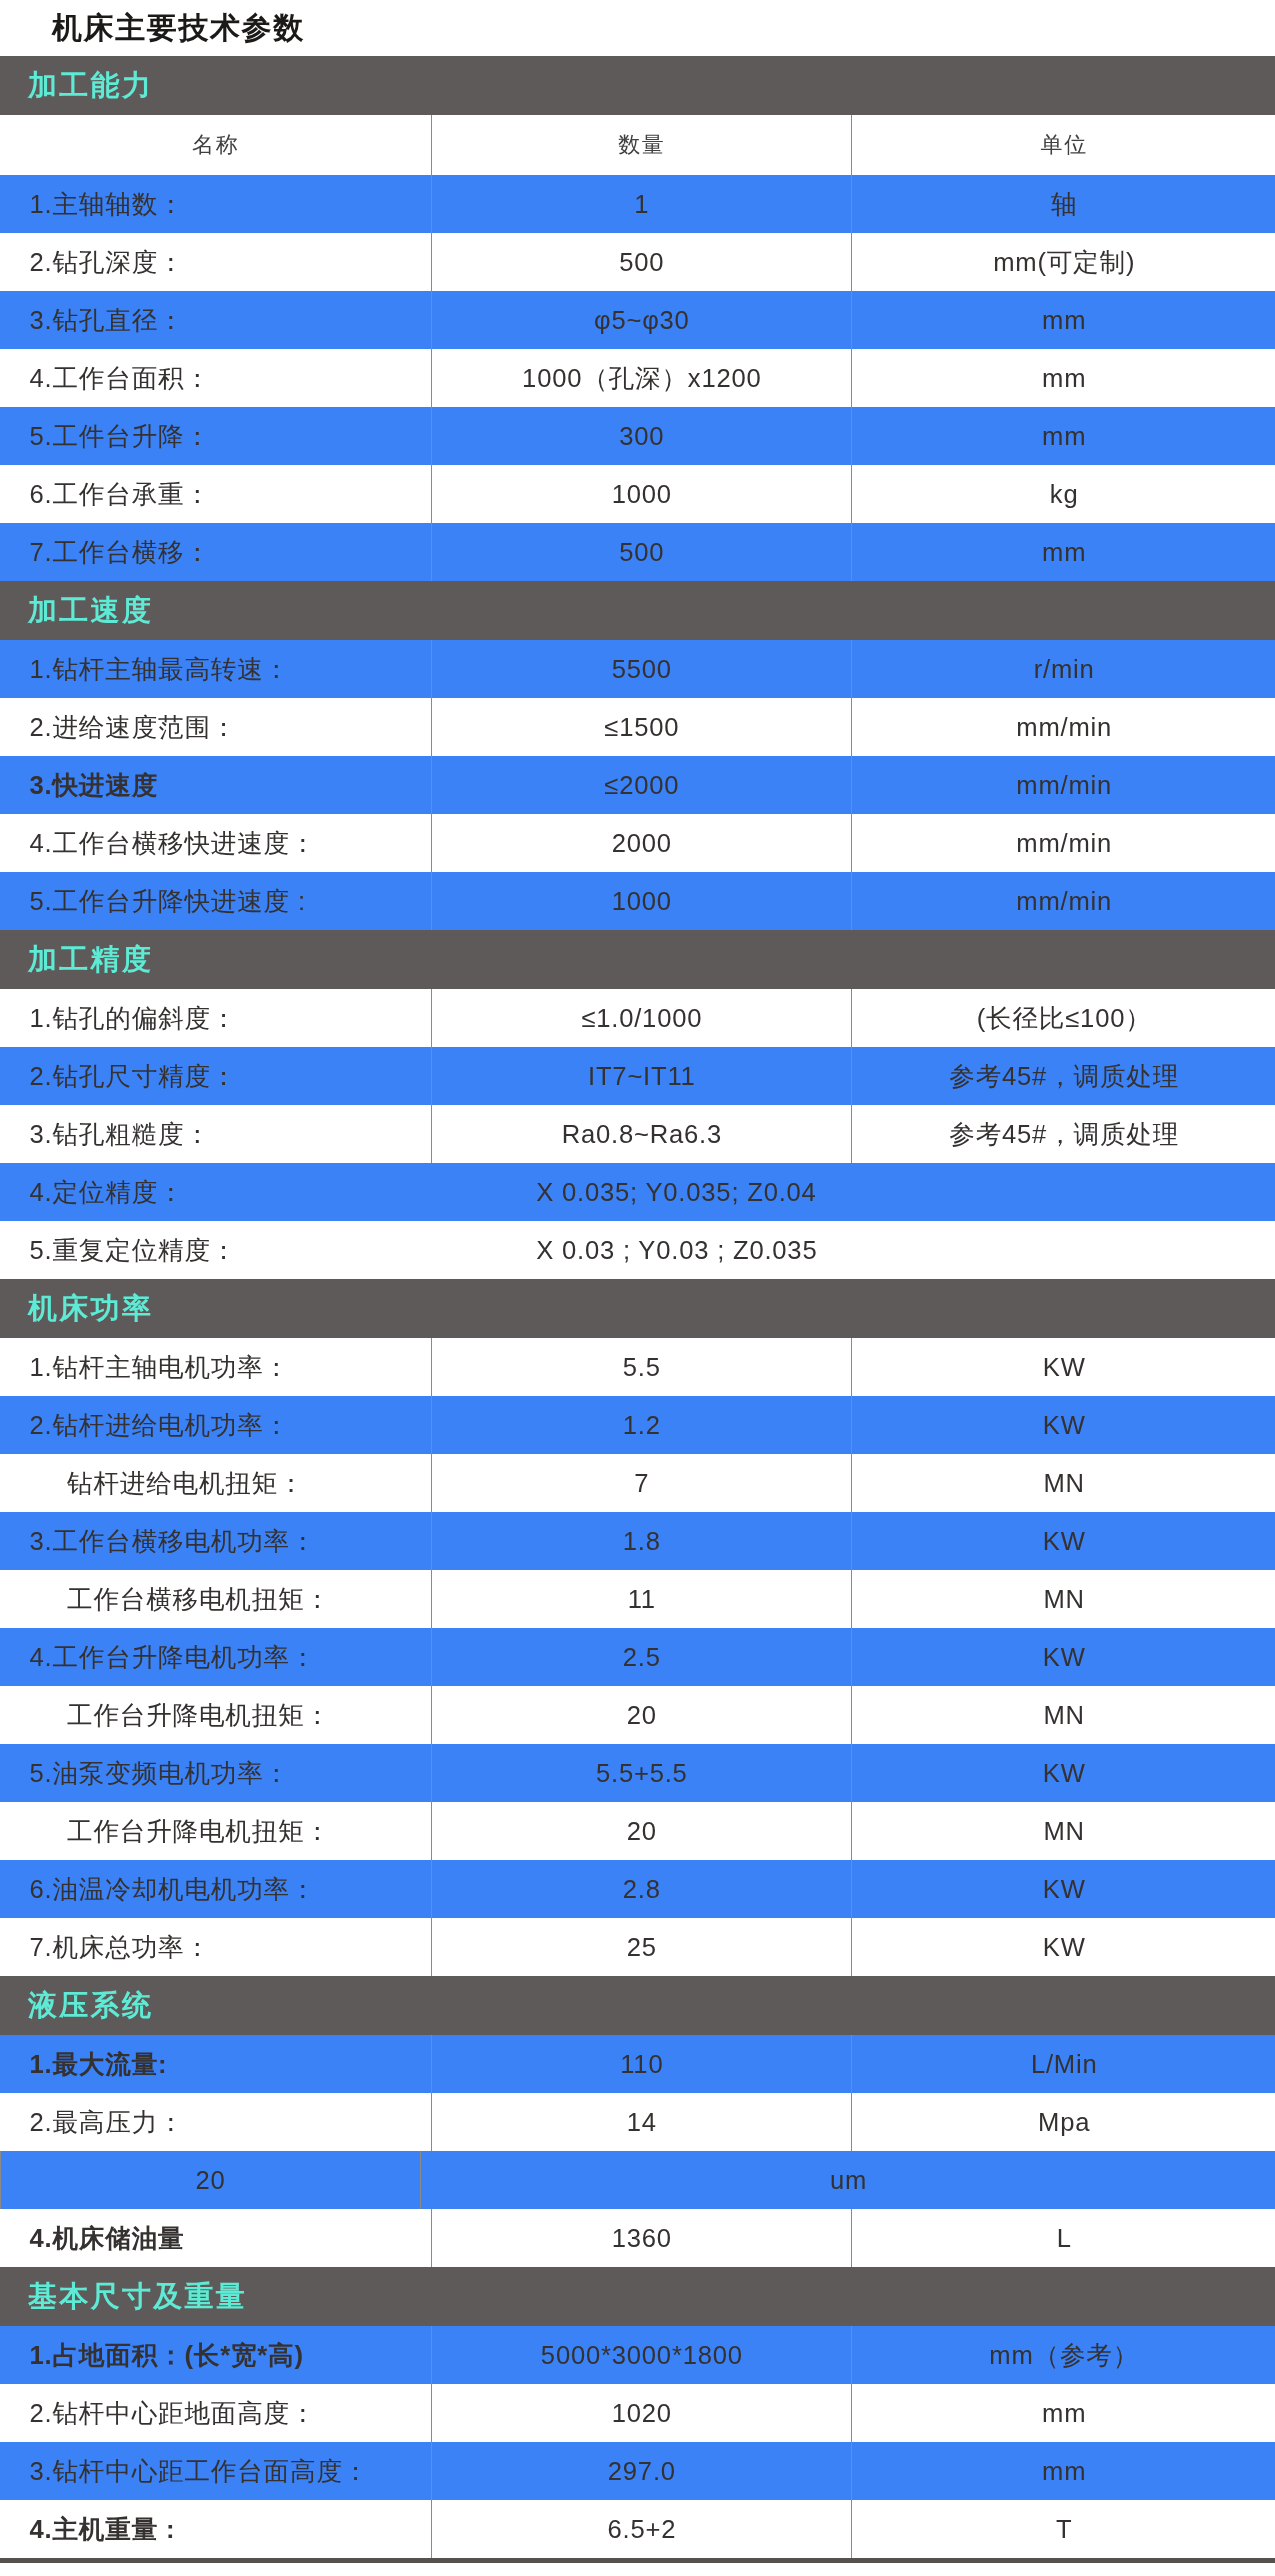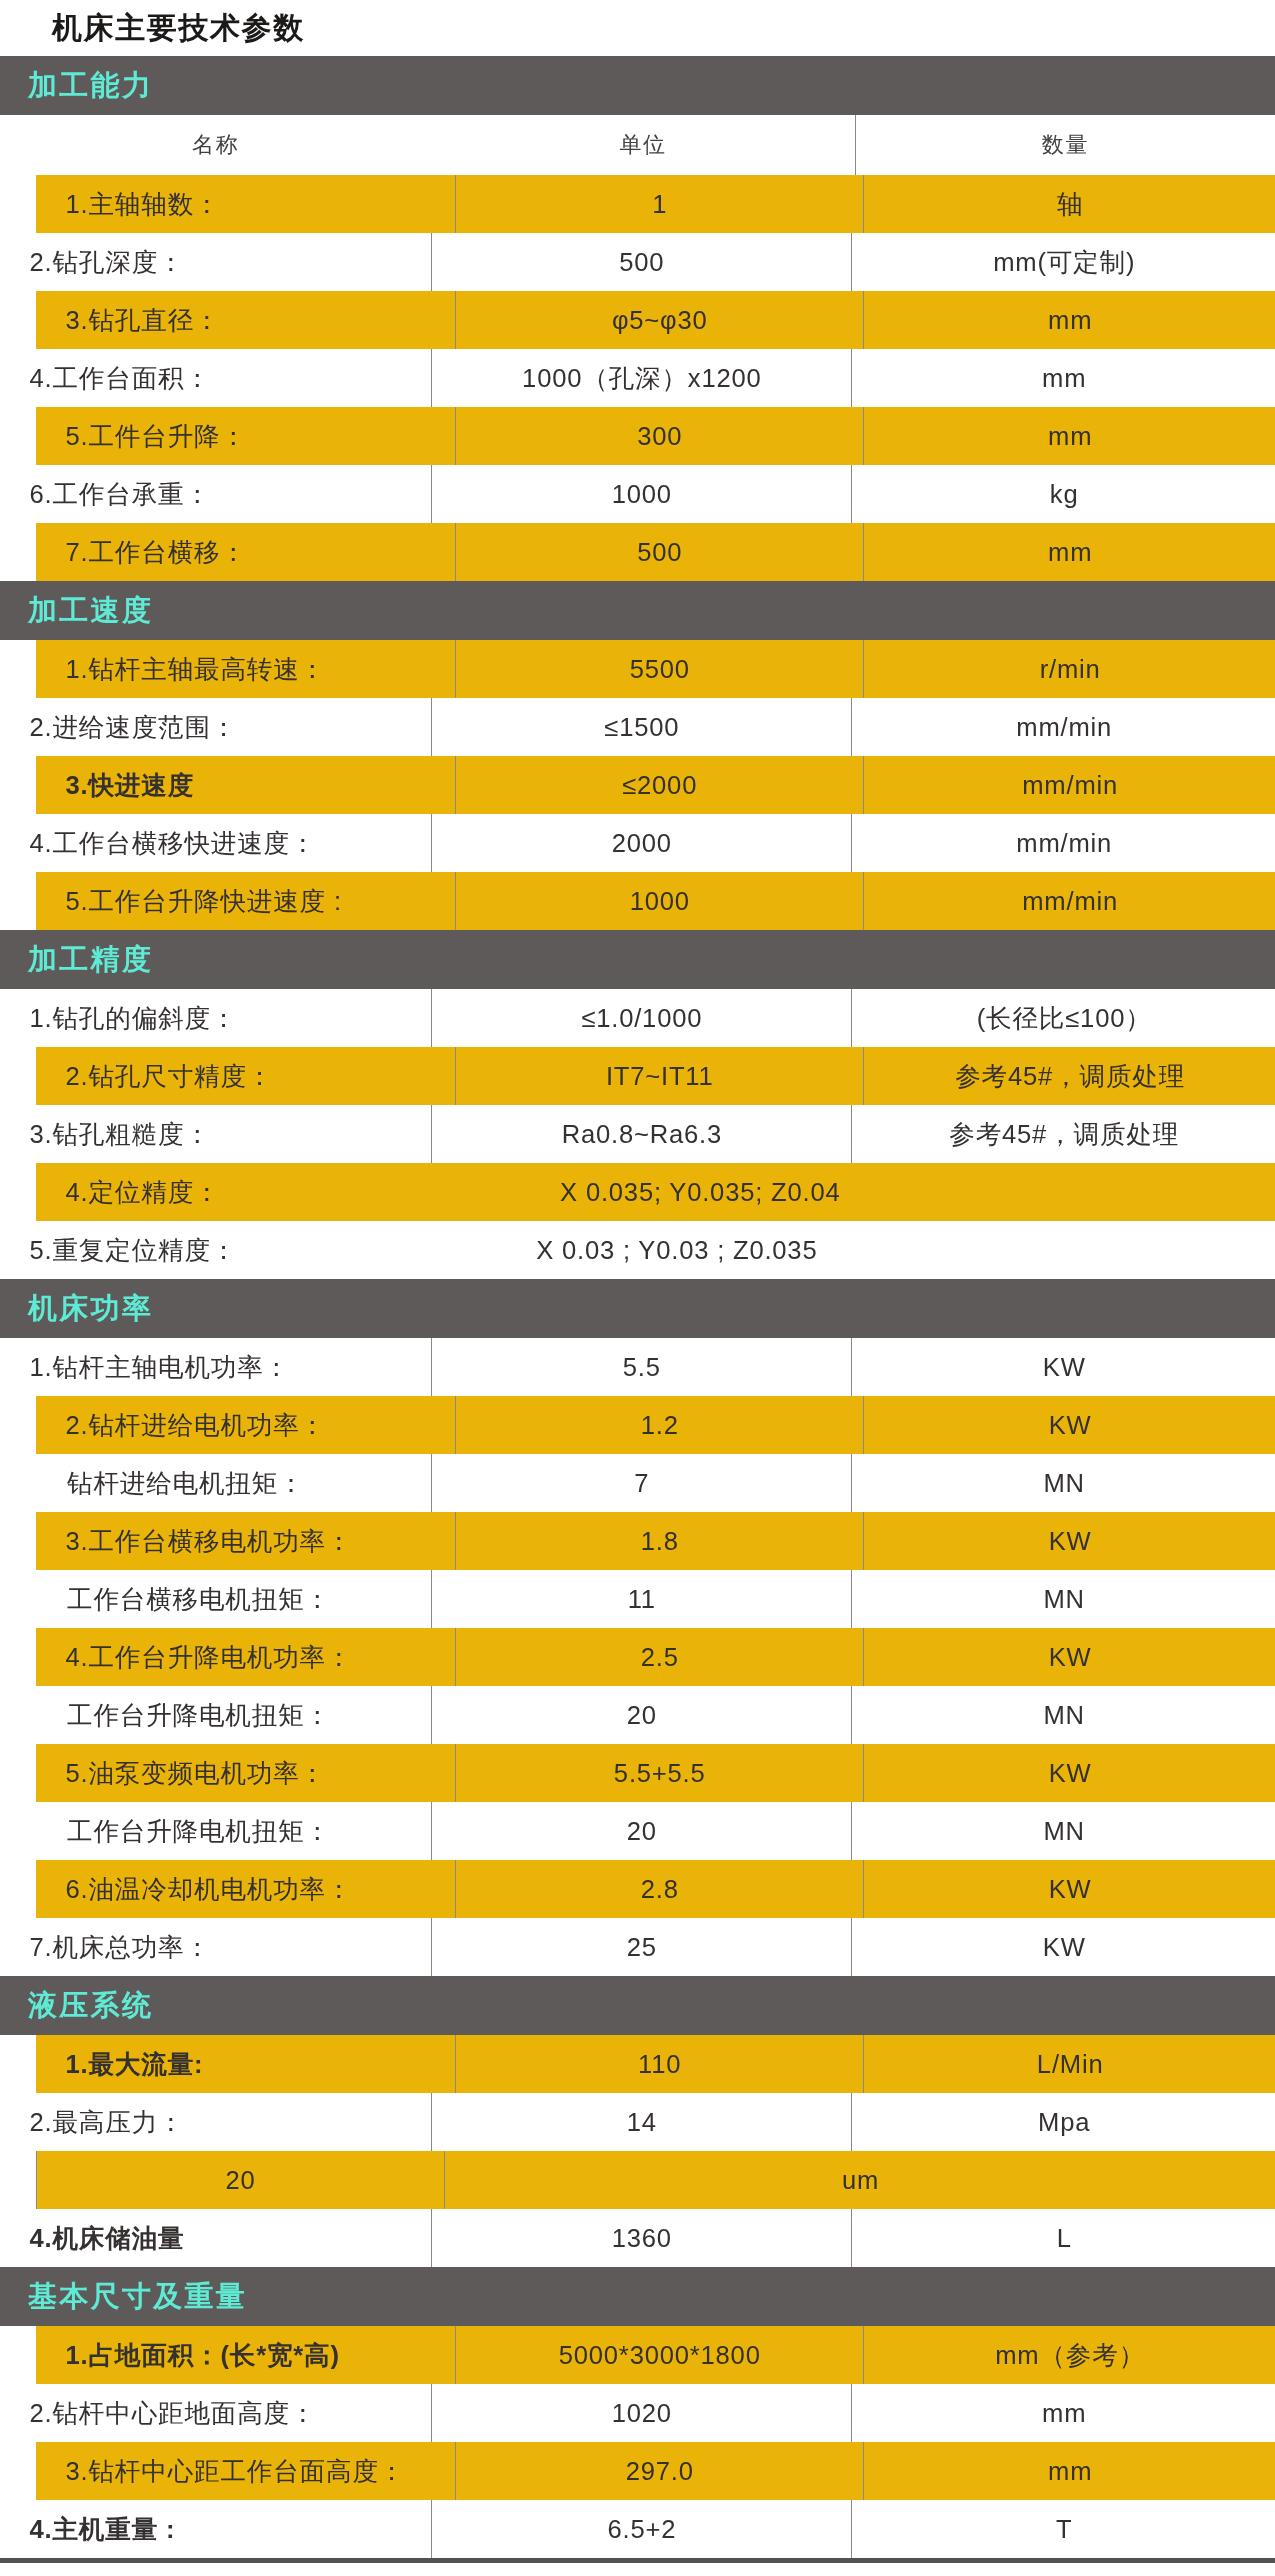--- a/index.html
+++ b/index.html
@@ -9,21 +9,21 @@
   .title-bar{height:56px;display:flex;align-items:center;padding-left:22px;box-sizing:border-box;margin-left:30px;}
   .title-bar .title{font-size:30px;font-weight:bold;color:#1c1a18;letter-spacing:1.6px;}
 
   .section-bar{height:59px;background:#5e5a59;color:#5eead4;display:flex;align-items:center;
     padding-left:28px;box-sizing:border-box;font-size:29px;font-weight:600;letter-spacing:2.3px;}
 
   .colheader-row{display:flex;height:60px;background:#ffffff;}
   .colheader-row .cell{font-size:22px;color:#404040;letter-spacing:1.6px;}
 
   .row{display:flex;height:58px;}
-  .row.gray{background:#eab308;margin-left:36px;}
+  .row.gray{background:#3b82f6;}
   .row.white{background:#ffffff;}
 
   .cell{display:flex;align-items:center;box-sizing:border-box;}
   .c1{width:33.8%;padding-left:29.5px;}
   .c1.indent{padding-left:67px;}
   .c1.bold{font-weight:bold;}
   .c2{width:33.0%;justify-content:center;border-left:1.6px solid #8c8a87;border-right:1.6px solid #8c8a87;}
   .c3{flex:1;justify-content:center;}
   .colheader-row .c1{justify-content:center;padding-left:0;}
   .spanvalue{flex:1;padding-left:105px;}
@@ -35,22 +35,22 @@
 <body>
 
 <div class="page">
   <div class="title-bar">
     <span class="title">机床主要技术参数</span>
   </div>
   <div id="spec-table">
       <div class="section-bar">加工能力</div>
       <div class="colheader-row">
         <div class="cell c1">名称</div>
+        <div class="cell c2">数量</div>
         <div class="cell c3">单位</div>
-        <div class="cell c2">数量</div>
       </div>
       <div class="row gray">
         <div class="cell c1">1.主轴轴数：</div>
         <div class="cell c2">1</div>
         <div class="cell c3">轴</div>
       </div>
       <div class="row white">
         <div class="cell c1">2.钻孔深度：</div>
         <div class="cell c2">500</div>
         <div class="cell c3">mm(可定制)</div>

